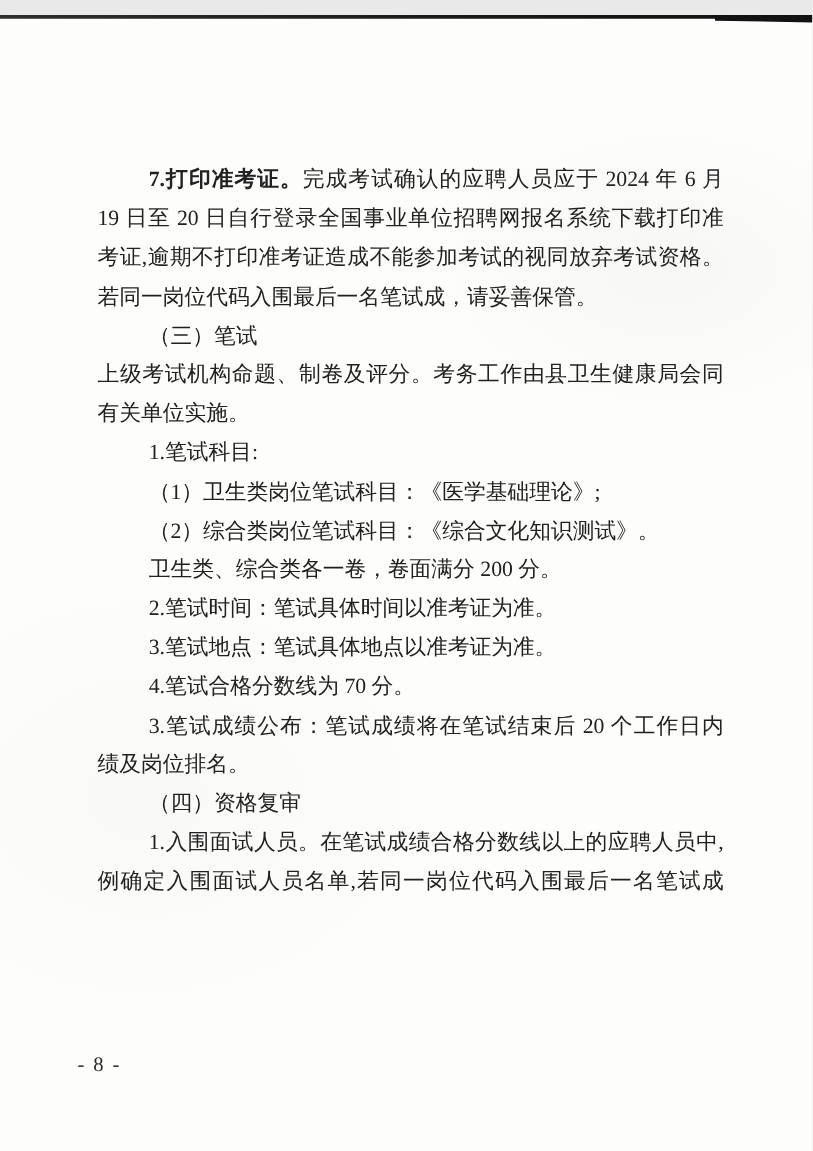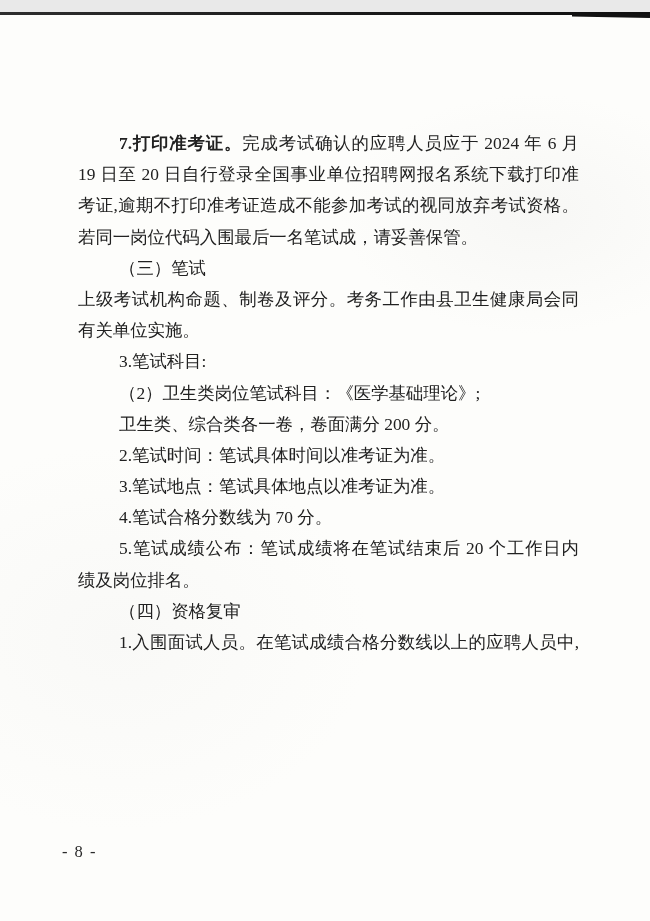--- a/index.html
+++ b/index.html
@@ -51,28 +51,30 @@
   <div class="edge-top"></div>
 
   <div class="content">
     <div class="ln ind j"><span class="bold">7.打印准考证。</span><span>完成考试确认的应聘人员应于 2024 年 6 月</span></div>
     <div class="ln j">19 日至 20 日自行登录全国事业单位招聘网报名系统下载打印准</div>
     <div class="ln j">考证,逾期不打印准考证造成不能参加考试的视同放弃考试资格。</div>
     <div class="ln">若同一岗位代码入围最后一名笔试成，请妥善保管。</div>
     <div class="ln ind">（三）笔试</div>
     <div class="ln j">上级考试机构命题、制卷及评分。考务工作由县卫生健康局会同</div>
     <div class="ln">有关单位实施。</div>
-    <div class="ln ind">3.笔试科目:</div>
-    <div class="ln ind">（2）卫生类岗位笔试科目：《医学基础理论》;</div>
+    <div class="ln ind">1.笔试科目:</div>
+    <div class="ln ind">（1）卫生类岗位笔试科目：《医学基础理论》;</div>
+    <div class="ln ind">（2）综合类岗位笔试科目：《综合文化知识测试》。</div>
     <div class="ln ind">卫生类、综合类各一卷，卷面满分 200 分。</div>
     <div class="ln ind">2.笔试时间：笔试具体时间以准考证为准。</div>
     <div class="ln ind">3.笔试地点：笔试具体地点以准考证为准。</div>
     <div class="ln ind">4.笔试合格分数线为 70 分。</div>
-    <div class="ln ind j">5.笔试成绩公布：笔试成绩将在笔试结束后 20 个工作日内</div>
+    <div class="ln ind j">3.笔试成绩公布：笔试成绩将在笔试结束后 20 个工作日内</div>
     <div class="ln">绩及岗位排名。</div>
     <div class="ln ind">（四）资格复审</div>
     <div class="ln ind j">1.入围面试人员。在笔试成绩合格分数线以上的应聘人员中,</div>
+    <div class="ln j">例确定入围面试人员名单,若同一岗位代码入围最后一名笔试成</div>
   </div>
 
   <div class="page-number">- 8 -</div>
 
   <div class="edge-bottom"></div>
 </div>
 
 </body></html>

